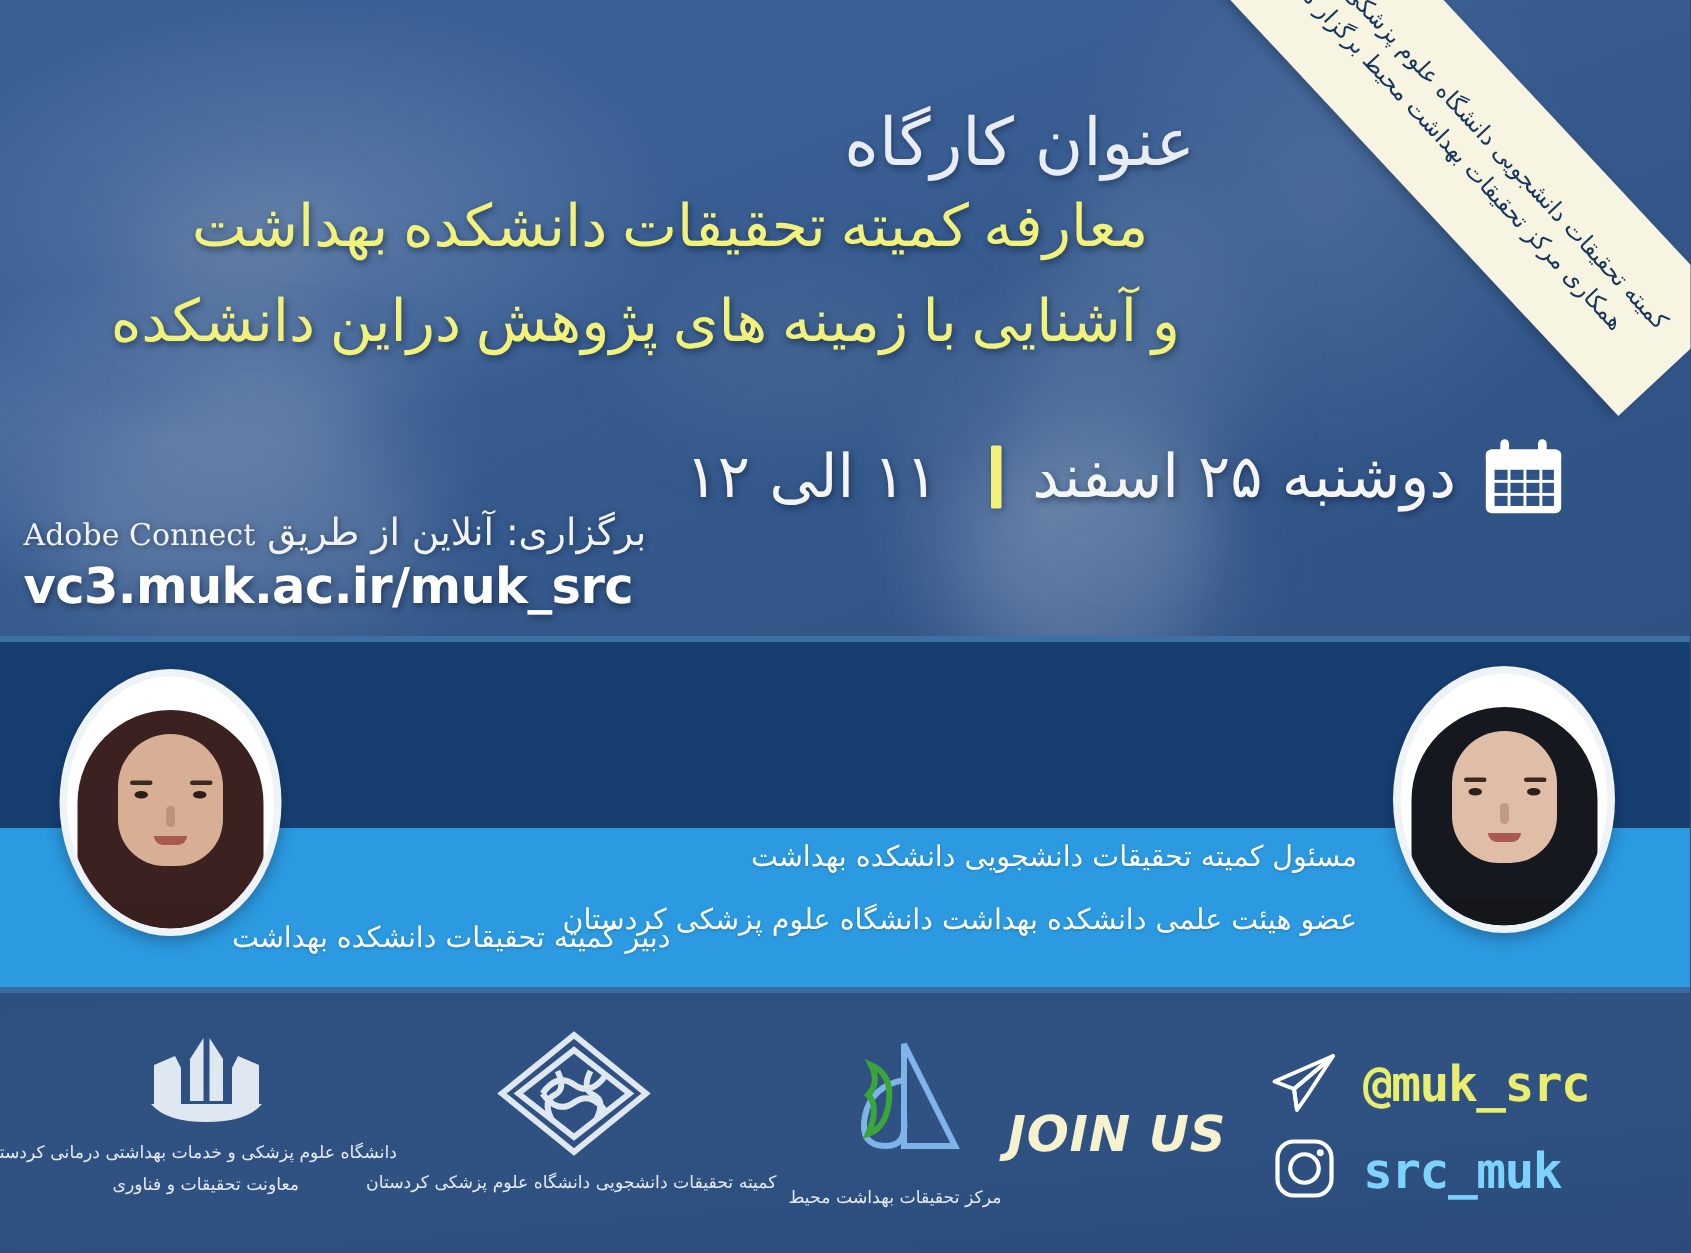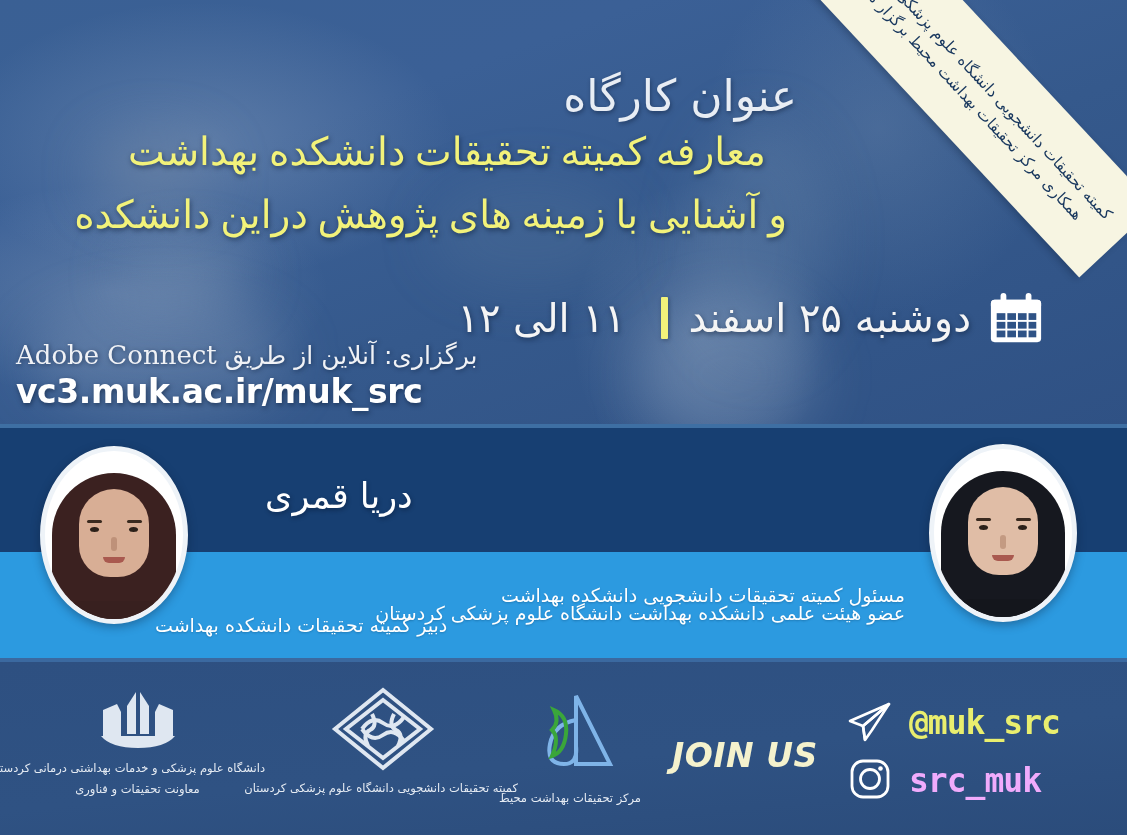--- a/index.html
+++ b/index.html
@@ -147,21 +147,21 @@
   }
   .platform-line {
     color: #f0f2f6;
     font-size: 25px;
     white-space: nowrap;
     text-shadow: 1px 1px 4px rgba(8,22,46,0.5);
     direction: rtl;
   }
   .platform-line .latin {
     font-family: "DejaVu Serif", "Liberation Serif", serif;
-    font-size: 26px;
+    font-size: 20px;
     direction: ltr;
     display: inline-block;
   }
   .platform-url {
     margin-top: 2px;
     color: #ffffff;
     font-family: "DejaVu Sans", "Liberation Sans", sans-serif;
     font-weight: bold;
     font-size: 33px;
     letter-spacing: -0.4px;
@@ -279,21 +279,21 @@
 
   
   .sp-role {
     position: absolute;
     color: #ffffff;
     font-size: 19px;
     direction: rtl;
     white-space: nowrap;
     text-shadow: 0 1px 2px rgba(10,60,100,0.3);
   }
-  .role-r1 { right: 222px; top: 560px; margin-top: 24px; }
+  .role-r1 { right: 222px; top: 560px; }
   .role-r2 { right: 222px; top: 602px; }
   .role-l1 { left: 155px;  top: 614px; }
 
   
   .footer {
     position: absolute;
     left: 0; top: 662px;
     width: 1127px; height: 173px;
     background: linear-gradient(175deg, #2e5081 0%, #2f5283 55%, #2b4c7b 100%);
   }
@@ -312,21 +312,21 @@
   .logo-caption {
     color: #e5ebf3;
     font-size: 11.5px;
     line-height: 1.45;
     margin-top: 4px;
     white-space: nowrap;
   }
 
   .logo-muk   { left: 10px;  top: 690px; width: 255px; }
   .logo-src   { left: 248px; top: 686px; width: 270px; }
-  .logo-env   { left: 470px; top: 690px; width: 200px; }
+  .logo-env   { left: 497px; top: 690px; width: 200px; }
 
   
   .join-us {
     position: absolute;
     left: 672px; top: 736px;
     color: #f5f2cd;
     font-size: 33px;
     font-weight: bold;
     font-style: italic;
     letter-spacing: 0.5px;
@@ -344,21 +344,21 @@
   .social-ig { left: 845px; top: 758px; }
   .social-handle {
     font-family: "DejaVu Sans Mono", "Liberation Mono", monospace;
     font-weight: bold;
     font-size: 33px;
     letter-spacing: -1px;
     white-space: nowrap;
     text-align: right;
   }
   .handle-tg { color: #e9ee6e; }
-  .handle-ig { color: #f0abfc; }
+  .handle-ig { color: #7dd3fc; }
 </style>
 </head>
 <body>
 
 <div id="poster">
 
   <div class="hero">
     <div class="hero-blob blob-a"></div>
     <div class="hero-blob blob-b"></div>
     <div class="hero-blob blob-c"></div>
@@ -437,21 +437,20 @@
       <div class="brow brow-l"></div>
       <div class="brow brow-r"></div>
       <div class="eye eye-l"></div>
       <div class="eye eye-r"></div>
       <div class="nose"></div>
       <div class="mouth"></div>
       <div class="shoulder brown"></div>
     </div>
   </div>
 
-  <div class="sp-name sp-name-left">دریا قمری</div>
 
   <div class="sp-role role-r1">مسئول کمیته تحقیقات دانشجویی دانشکده بهداشت</div>
   <div class="sp-role role-r2">عضو هیئت علمی دانشکده بهداشت دانشگاه علوم پزشکی کردستان</div>
   <div class="sp-role role-l1">دبیر کمیته تحقیقات دانشکده بهداشت</div>
 
   <div class="footer-seam"></div>
   <div class="footer"></div>
 
   <div class="logo logo-muk">
     <svg width="86" height="62" viewBox="0 0 86 62">

